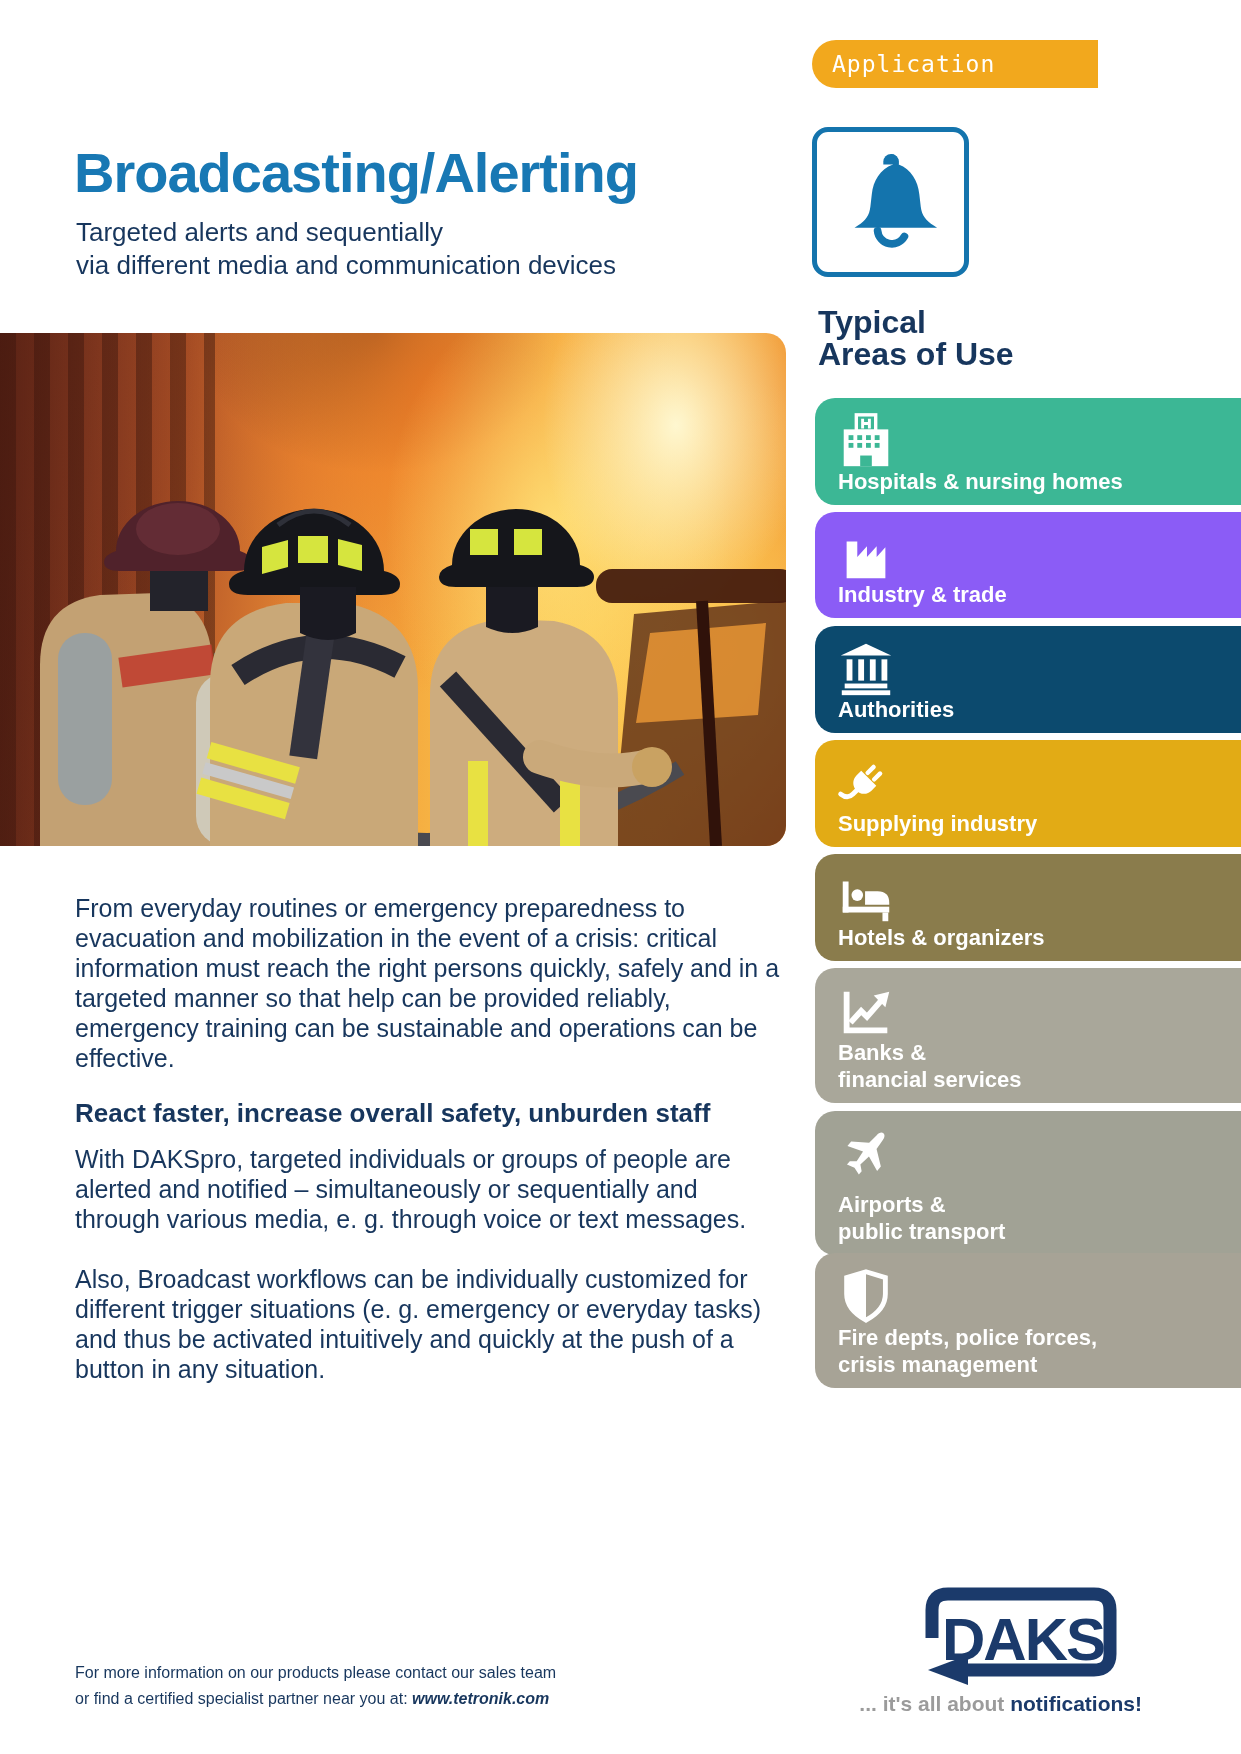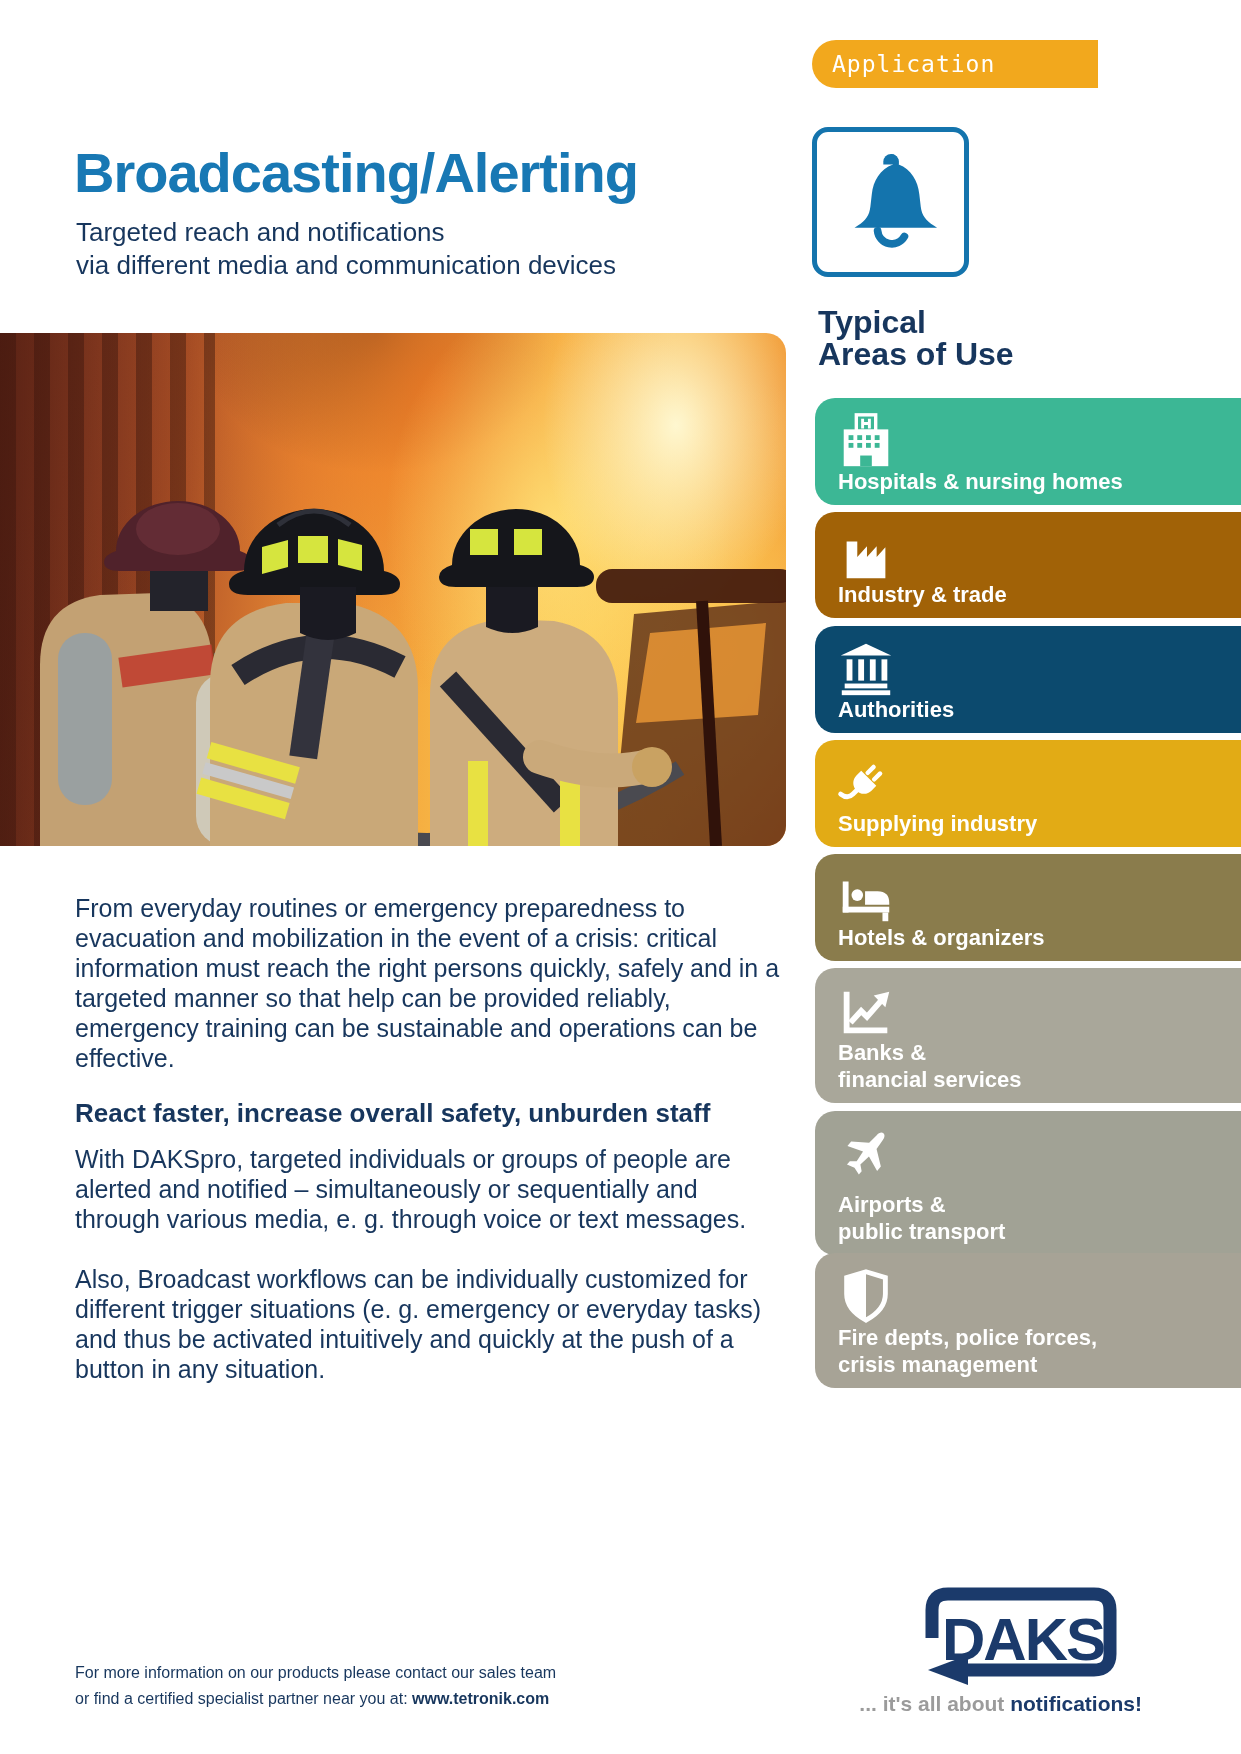--- a/index.html
+++ b/index.html
@@ -51,21 +51,21 @@
   .photo svg { position:absolute; left:0; top:0; }
 
   
   .side-heading { left:818px; top:306px; font-size:32px; font-weight:bold; color:#17365d; line-height:32px; }
   .side-heading span { display:block; }
 
   .area-block {
     left:815px; width:426px; border-radius:20px 0 0 20px; color:#fff;
   }
   .item-0 { top:398px;  height:107px; background:#3cb795; color:#3cb795; }
-  .item-1 { top:512px;  height:106px; background:#a16207; color:#4d6d90; }
+  .item-1 { top:512px;  height:106px; background:#8b5cf6; color:#4d6d90; }
   .item-2 { top:626px;  height:107px; background:#0c4a6e; color:#e0992e; }
   .item-3 { top:740px;  height:107px; background:#e2ab15; color:#e2ab15; }
   .item-4 { top:854px;  height:107px; background:#8a7c4c; color:#8a7c4c; }
   .item-5 { top:968px;  height:135px; background:#a9a79a; color:#a9a79a; }
   .item-6 { top:1111px; height:144px; background:#a1a295; color:#a1a295; }
   .item-7 { top:1253px; height:135px; background:#a7a396; color:#a7a396; }
 
   .area-icon { position:absolute; left:20px; top:12px; width:62px; height:62px; }
   .area-icon svg { width:62px; height:62px; }
   .area-label {
@@ -76,37 +76,37 @@
 
   
   .copy { color:#17365d; font-size:25px; line-height:30px; width:710px; left:75px; }
   .p1 { top:893px; }
   .h2 { top:1098px; font-weight:bold; font-size:26px; }
   .p2 { top:1144px; }
   .p3 { top:1264px; }
 
   
   .footer-note { left:75px; top:1660px; font-size:16px; line-height:26px; color:#17365d; }
-  .footer-note .url { font-weight:bold; cursor:pointer; }
+  .footer-note .url { font-weight:bold; cursor:pointer;font-style:italic; }
 
   .logo { left:900px; top:1572px; width:240px; height:120px; }
   .tagline { left:810px; top:1692px; width:332px; text-align:right; font-size:21px; font-weight:bold; }
   .tagline .grey { color:#9b9b9b; }
   .tagline .navy { color:#1b3a6b; }
 </style>
 </head>
 <body>
 
 <div id="page">
 
   <div class="abs banner">Application module</div>
 
   <div class="abs title">Broadcasting/Alerting</div>
   <div class="abs subtitle">
-    <span>Targeted reach and notifications</span>
+    <span>Targeted alerts and sequentially</span>
     <span>via different media and communication devices</span>
   </div>
 
   <div class="abs bell-card">
     <span>
       <svg width="96" height="102" viewBox="0 0 100 104">
         <path fill="#1474ad" d="M50 4a8 8 0 0 1 8 8v3c13 5 20 17 21.5 31l1.5 13c1 9 5.5 14.5 13.5 19.5l3.5 2.5H12l3.5-2.5C23.5 73.5 27.5 68 28.5 59L30 46C31.5 32 38.5 20 52 15v-3a8 8 0 0 1-2-8z"></path>
         <path fill="#1474ad" d="M50 4a8 8 0 0 0-8 8v3h16v-3a8 8 0 0 0-8-8z"></path>
         <path d="M36 84a15 15 0 0 0 28 6" stroke="#1474ad" stroke-width="8" fill="none" stroke-linecap="round"></path>
       </svg>

